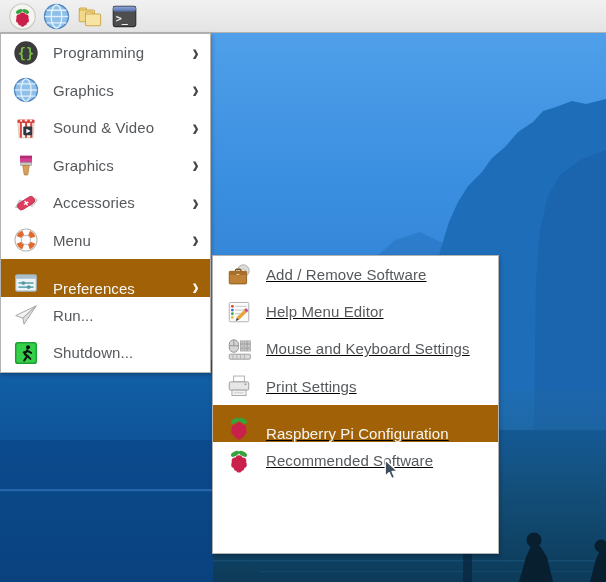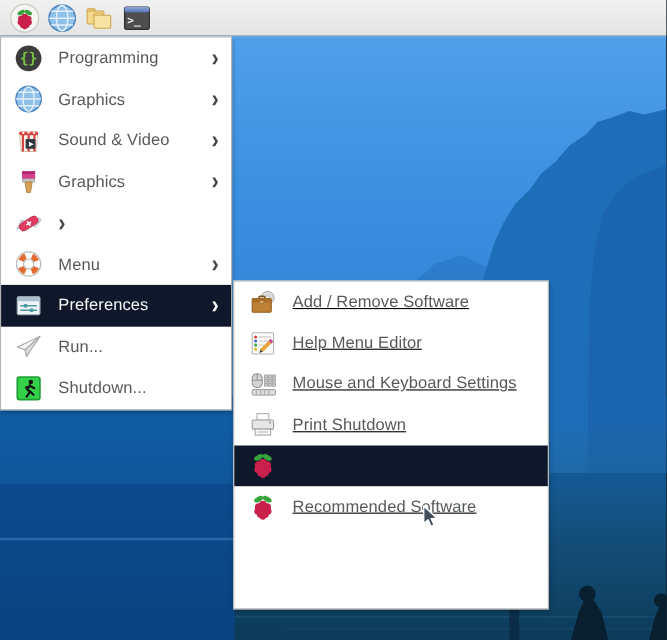--- a/index.html
+++ b/index.html
@@ -25,21 +25,21 @@
     box-sizing:border-box;box-shadow:1px 2px 4px rgba(0,0,0,0.25);
   }
   #main-menu{left:0;top:33px;width:211px;height:340px;}
   #sub-menu{left:212px;top:255px;width:287px;height:299px;}
   .menu-row{display:flex;align-items:center;height:37.5px;padding:0 8px 0 11px;cursor:default;}
   #sub-menu .menu-row{height:37.2px;padding-left:12px;text-decoration:underline;}
   .mi{width:27px;height:27px;flex:0 0 27px;margin-right:14px;display:flex;align-items:center;justify-content:center;}
   .mi svg{width:26px;height:26px;}
   .ml{font-size:15px;color:#56595c;flex:1;white-space:nowrap;letter-spacing:.1px;}
   .arrow{font-size:20px;line-height:1;color:#474747;font-weight:600;margin-right:3px;transform:scaleY(1.15);}
-  .hl{background:#0f172a;}
+  .hl{background:#a16207;align-items:flex-end;}
   .hl .ml,.hl .arrow{color:#f4f6f6;}
   
   #cursor{position:absolute;left:384px;top:459px;width:15px;height:23px;}
 </style>
 </head>
 <body>
 
 <div id="stage">
 
   <svg id="wallpaper" viewBox="0 0 606 582" preserveAspectRatio="none">
@@ -208,20 +208,21 @@
         <svg viewBox="0 0 24 24">
             <g transform="rotate(-32 12 12)">
           <polygon points="1.5,10.5 8.5,6.5 10,8.8 4,11.5" fill="#d3d8dc" stroke="#a8adb2" stroke-width=".6"></polygon>
           <polygon points="14,15.5 21.5,12.8 22.5,15.2 15,17.8" fill="#d3d8dc" stroke="#a8adb2" stroke-width=".6"></polygon>
           <rect x="3.5" y="8.8" width="17" height="6.8" rx="3.2" fill="#e23c60" stroke="#b72846" stroke-width=".7"></rect>
           <rect x="11.4" y="9.8" width="1.3" height="4.8" fill="#ffffff"></rect>
           <rect x="9.7" y="11.55" width="4.7" height="1.3" fill="#ffffff"></rect>
         </g>
           </svg>
       </span>
+      <span class="ml">Accessories</span>
       <span class="arrow">›</span>
     </div>
 
     <div class="menu-row">
       <span class="mi">
         <svg viewBox="0 0 24 24">
           <circle cx="12" cy="12" r="10.2" fill="#ffffff" stroke="#b9b9b9" stroke-width="1"></circle>
           <circle cx="12" cy="12" r="7" fill="none" stroke="#e2692e" stroke-width="4.8" stroke-dasharray="5.5 5.5" transform="rotate(22 12 12)"></circle>
           <circle cx="12" cy="12" r="4.2" fill="#ffffff" stroke="#bbbbbb" stroke-width="1"></circle>
         </svg>
@@ -343,41 +344,42 @@
     <div class="menu-row">
       <span class="mi">
         <svg viewBox="0 0 24 24">
           <rect x="7" y="2.8" width="10" height="5.5" fill="#fdfdfd" stroke="#b0b0b0" stroke-width=".9"></rect>
           <rect x="3" y="8.2" width="18" height="7.6" rx="1.2" fill="#e6e6e6" stroke="#9a9a9a" stroke-width=".9"></rect>
           <circle cx="18" cy="10.3" r=".9" fill="#9a9a9a"></circle>
           <rect x="5.5" y="15.8" width="13" height="5" fill="#f4f4f4" stroke="#a8a8a8" stroke-width=".9"></rect>
           <rect x="7.5" y="17.4" width="9" height="1.6" fill="#d8d8d8"></rect>
         </svg>
       </span>
-      <span class="ml">Print Shutdown</span>
+      <span class="ml">Print Settings</span>
     </div>
 
     <div class="menu-row hl">
       <span class="mi">
         <svg viewBox="0 0 24 24">
           <ellipse cx="8.4" cy="5.4" rx="4.1" ry="2.1" fill="#37a33c" transform="rotate(-28 8.4 5.4)"></ellipse>
           <ellipse cx="15.6" cy="5.4" rx="4.1" ry="2.1" fill="#37a33c" transform="rotate(28 15.6 5.4)"></ellipse>
           <g fill="#c9204c">
             <circle cx="12" cy="10" r="3.3"></circle>
               <circle cx="8.5" cy="12" r="3.3"></circle>
               <circle cx="15.5" cy="12" r="3.3"></circle>
             <circle cx="7.8" cy="15.5" r="3"></circle>
               <circle cx="16.2" cy="15.5" r="3"></circle>
               <circle cx="12" cy="14" r="3.5"></circle>
             <circle cx="9.9" cy="18.2" r="2.9"></circle>
               <circle cx="14.1" cy="18.2" r="2.9"></circle>
               <circle cx="12" cy="20.2" r="2.5"></circle>
           </g>
         </svg>
       </span>
+      <span class="ml">Raspberry Pi Configuration</span>
     </div>
 
     <div class="menu-row">
       <span class="mi">
         <svg viewBox="0 0 24 24">
           <ellipse cx="8.4" cy="5.4" rx="4.1" ry="2.1" fill="#37a33c" transform="rotate(-28 8.4 5.4)"></ellipse>
           <ellipse cx="15.6" cy="5.4" rx="4.1" ry="2.1" fill="#37a33c" transform="rotate(28 15.6 5.4)"></ellipse>
           <g fill="#c9204c">
             <circle cx="12" cy="10" r="3.3"></circle>
               <circle cx="8.5" cy="12" r="3.3"></circle>

